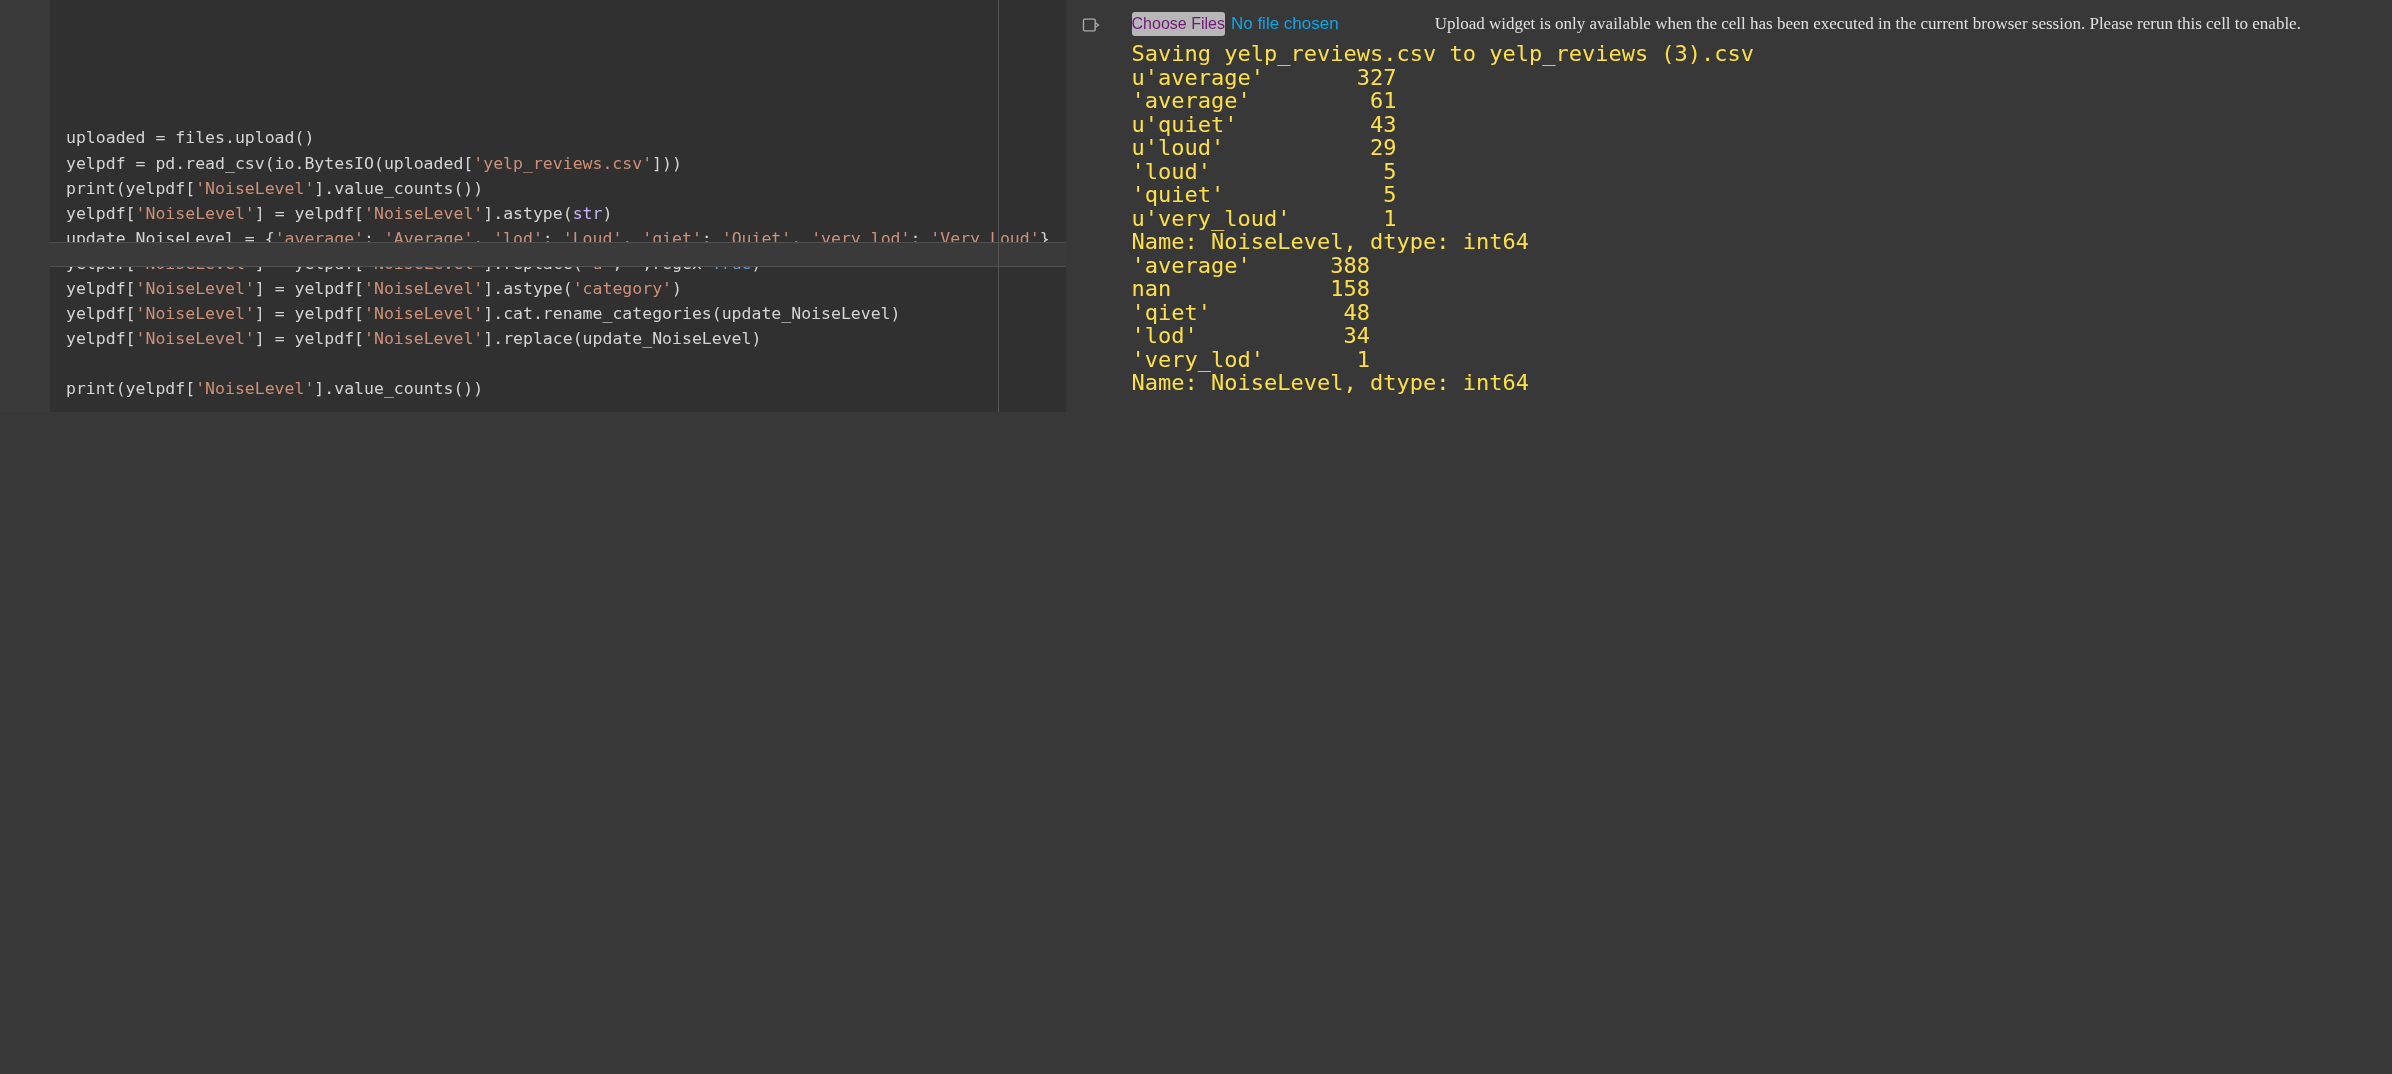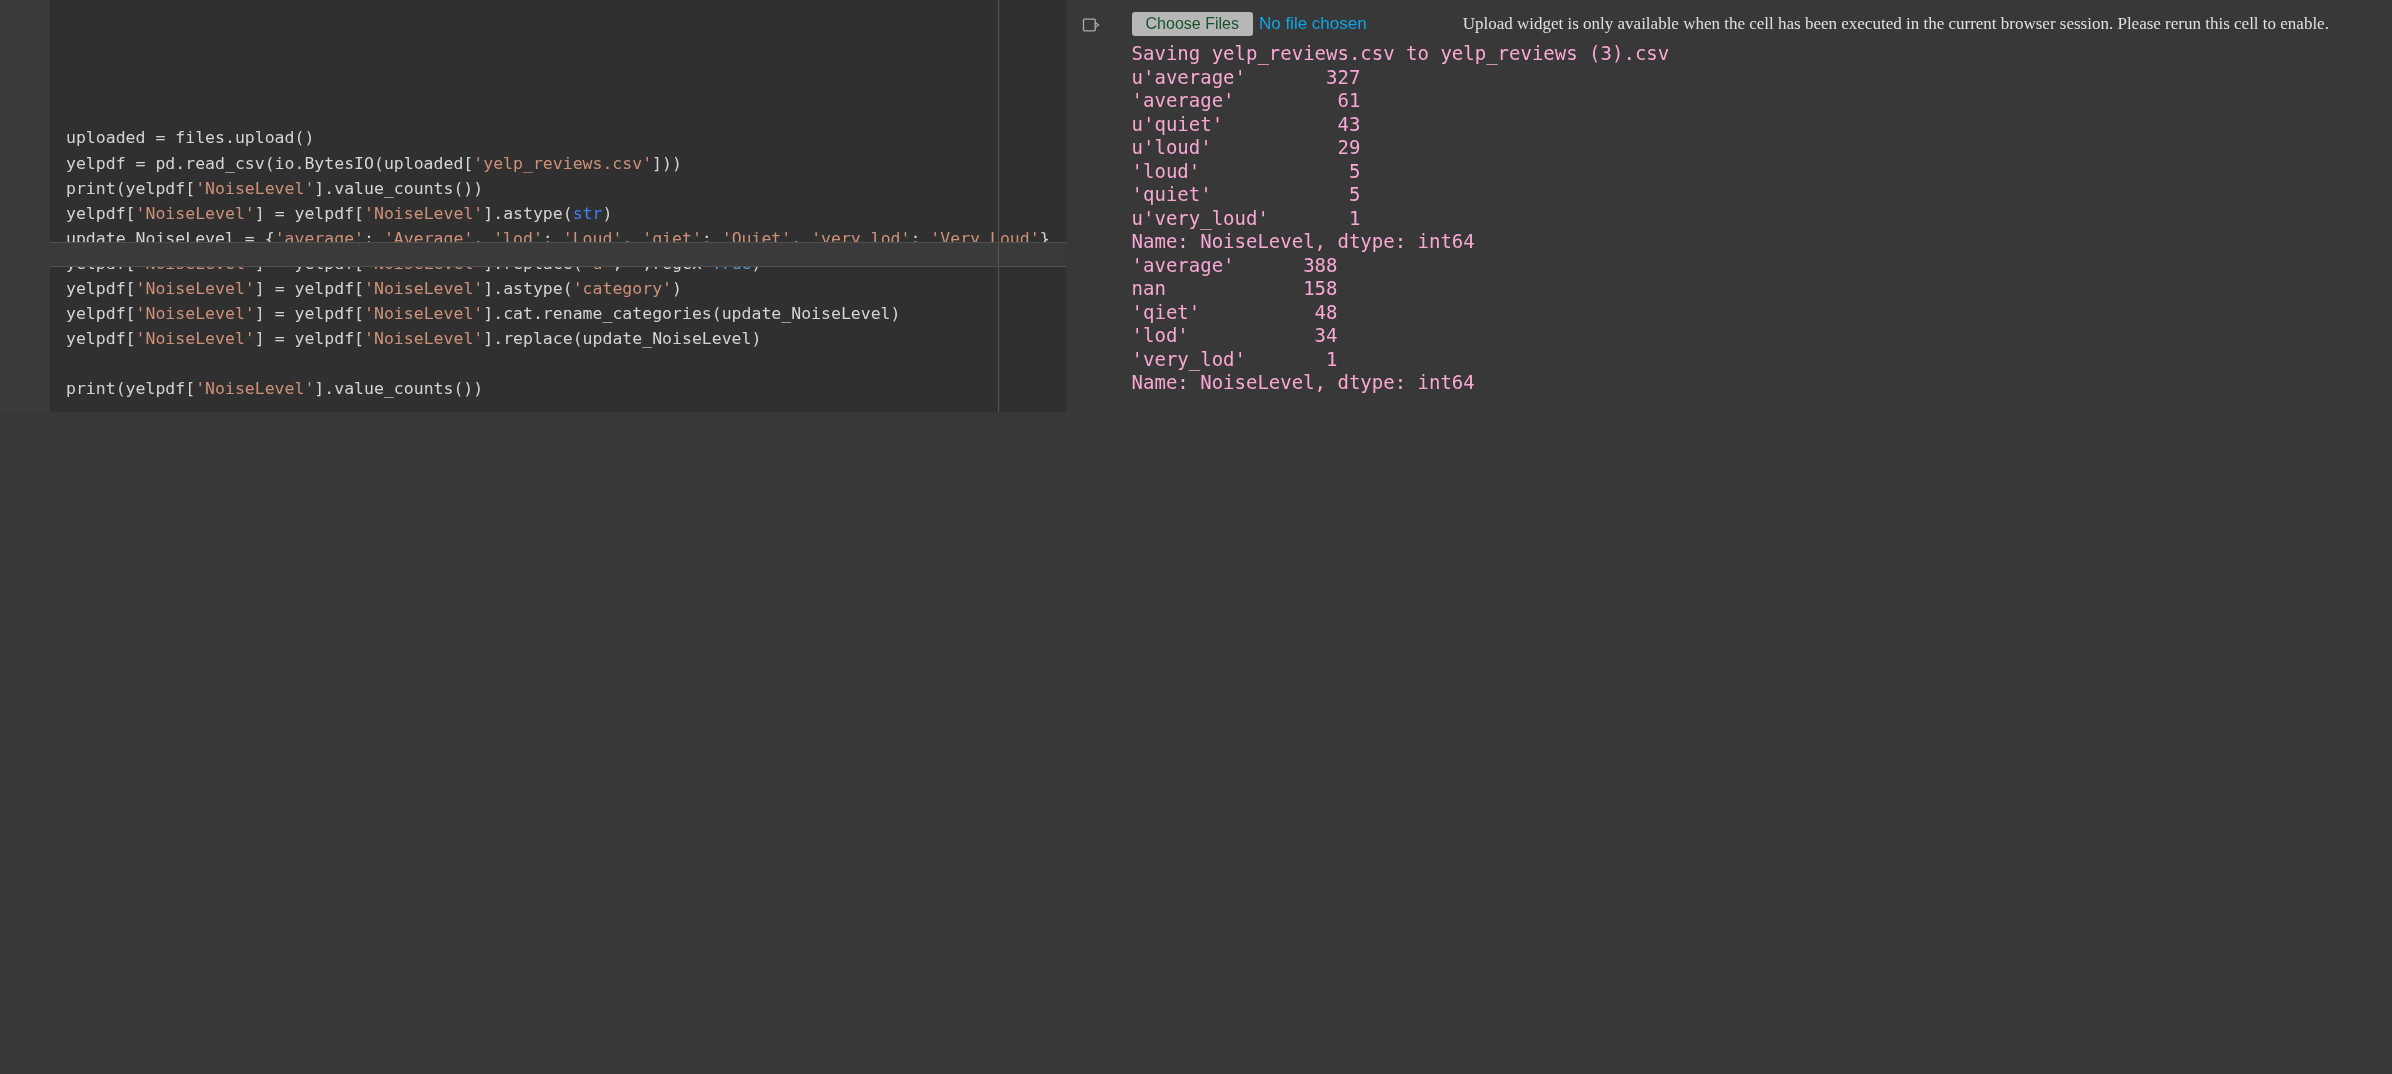--- a/index.html
+++ b/index.html
@@ -53,21 +53,21 @@
     height: 25.1px;
     top: 242px;
     border-top: 1px solid #505050;
     border-bottom: 1px solid #505050;
     pointer-events: none;
   }
   
   .tk-str { color: #ce9178; text-align: center; }
   .tk-id  { color: #d4d4d4; }
   .tk-kw  { color: #569cd6; }
-  .tk-builtin { color: #3b82f6; }
+  .tk-builtin { color: #c4b5fd; }
 
   .output-area {
     display: flex;
     background: #383838;
     padding-top: 12px;
     padding-bottom: 10px;
   }
   .output-gutter {
     width: 50px;
     flex-shrink: 0;
@@ -92,42 +92,42 @@
     align-items: center;
     gap: 6px;
     font-family: Arial, Helvetica, sans-serif;
     font-size: 17px;
     margin-bottom: 6px;
     color: #e6e6e6;
     flex-wrap: nowrap;
   }
   .choose-files-btn {
     background: #b7b7b7;
-    color: #14532d;
+    color: #701a75;
     border: none;
-    padding: 3px 14px;
+    padding: 3px 0;
     font-family: Arial, Helvetica, sans-serif;
     font-size: 16px;
     border-radius: 3px;
     cursor: default;
   }
   .no-file {
     color: #0ea5e9;
     margin-right: 90px;
   }
   .upload-msg {
     color: #e0e0e0;
     font-family: Liberation Serif, serif;
   }
   .output-pre {
     font-family: 'Monaco', 'Menlo', 'Consolas', monospace;
     white-space: pre;
     line-height: 23.5px;
-    color: #f9a8d4;
-    font-size: 19px;
+    color: #fde047;
+    font-size: 22px;
   }
   .left-strip {
     position: absolute;
     left: 0;
     top: 0;
     width: 8px;
     bottom: 0;
     background: #383838;
   }
 </style>

